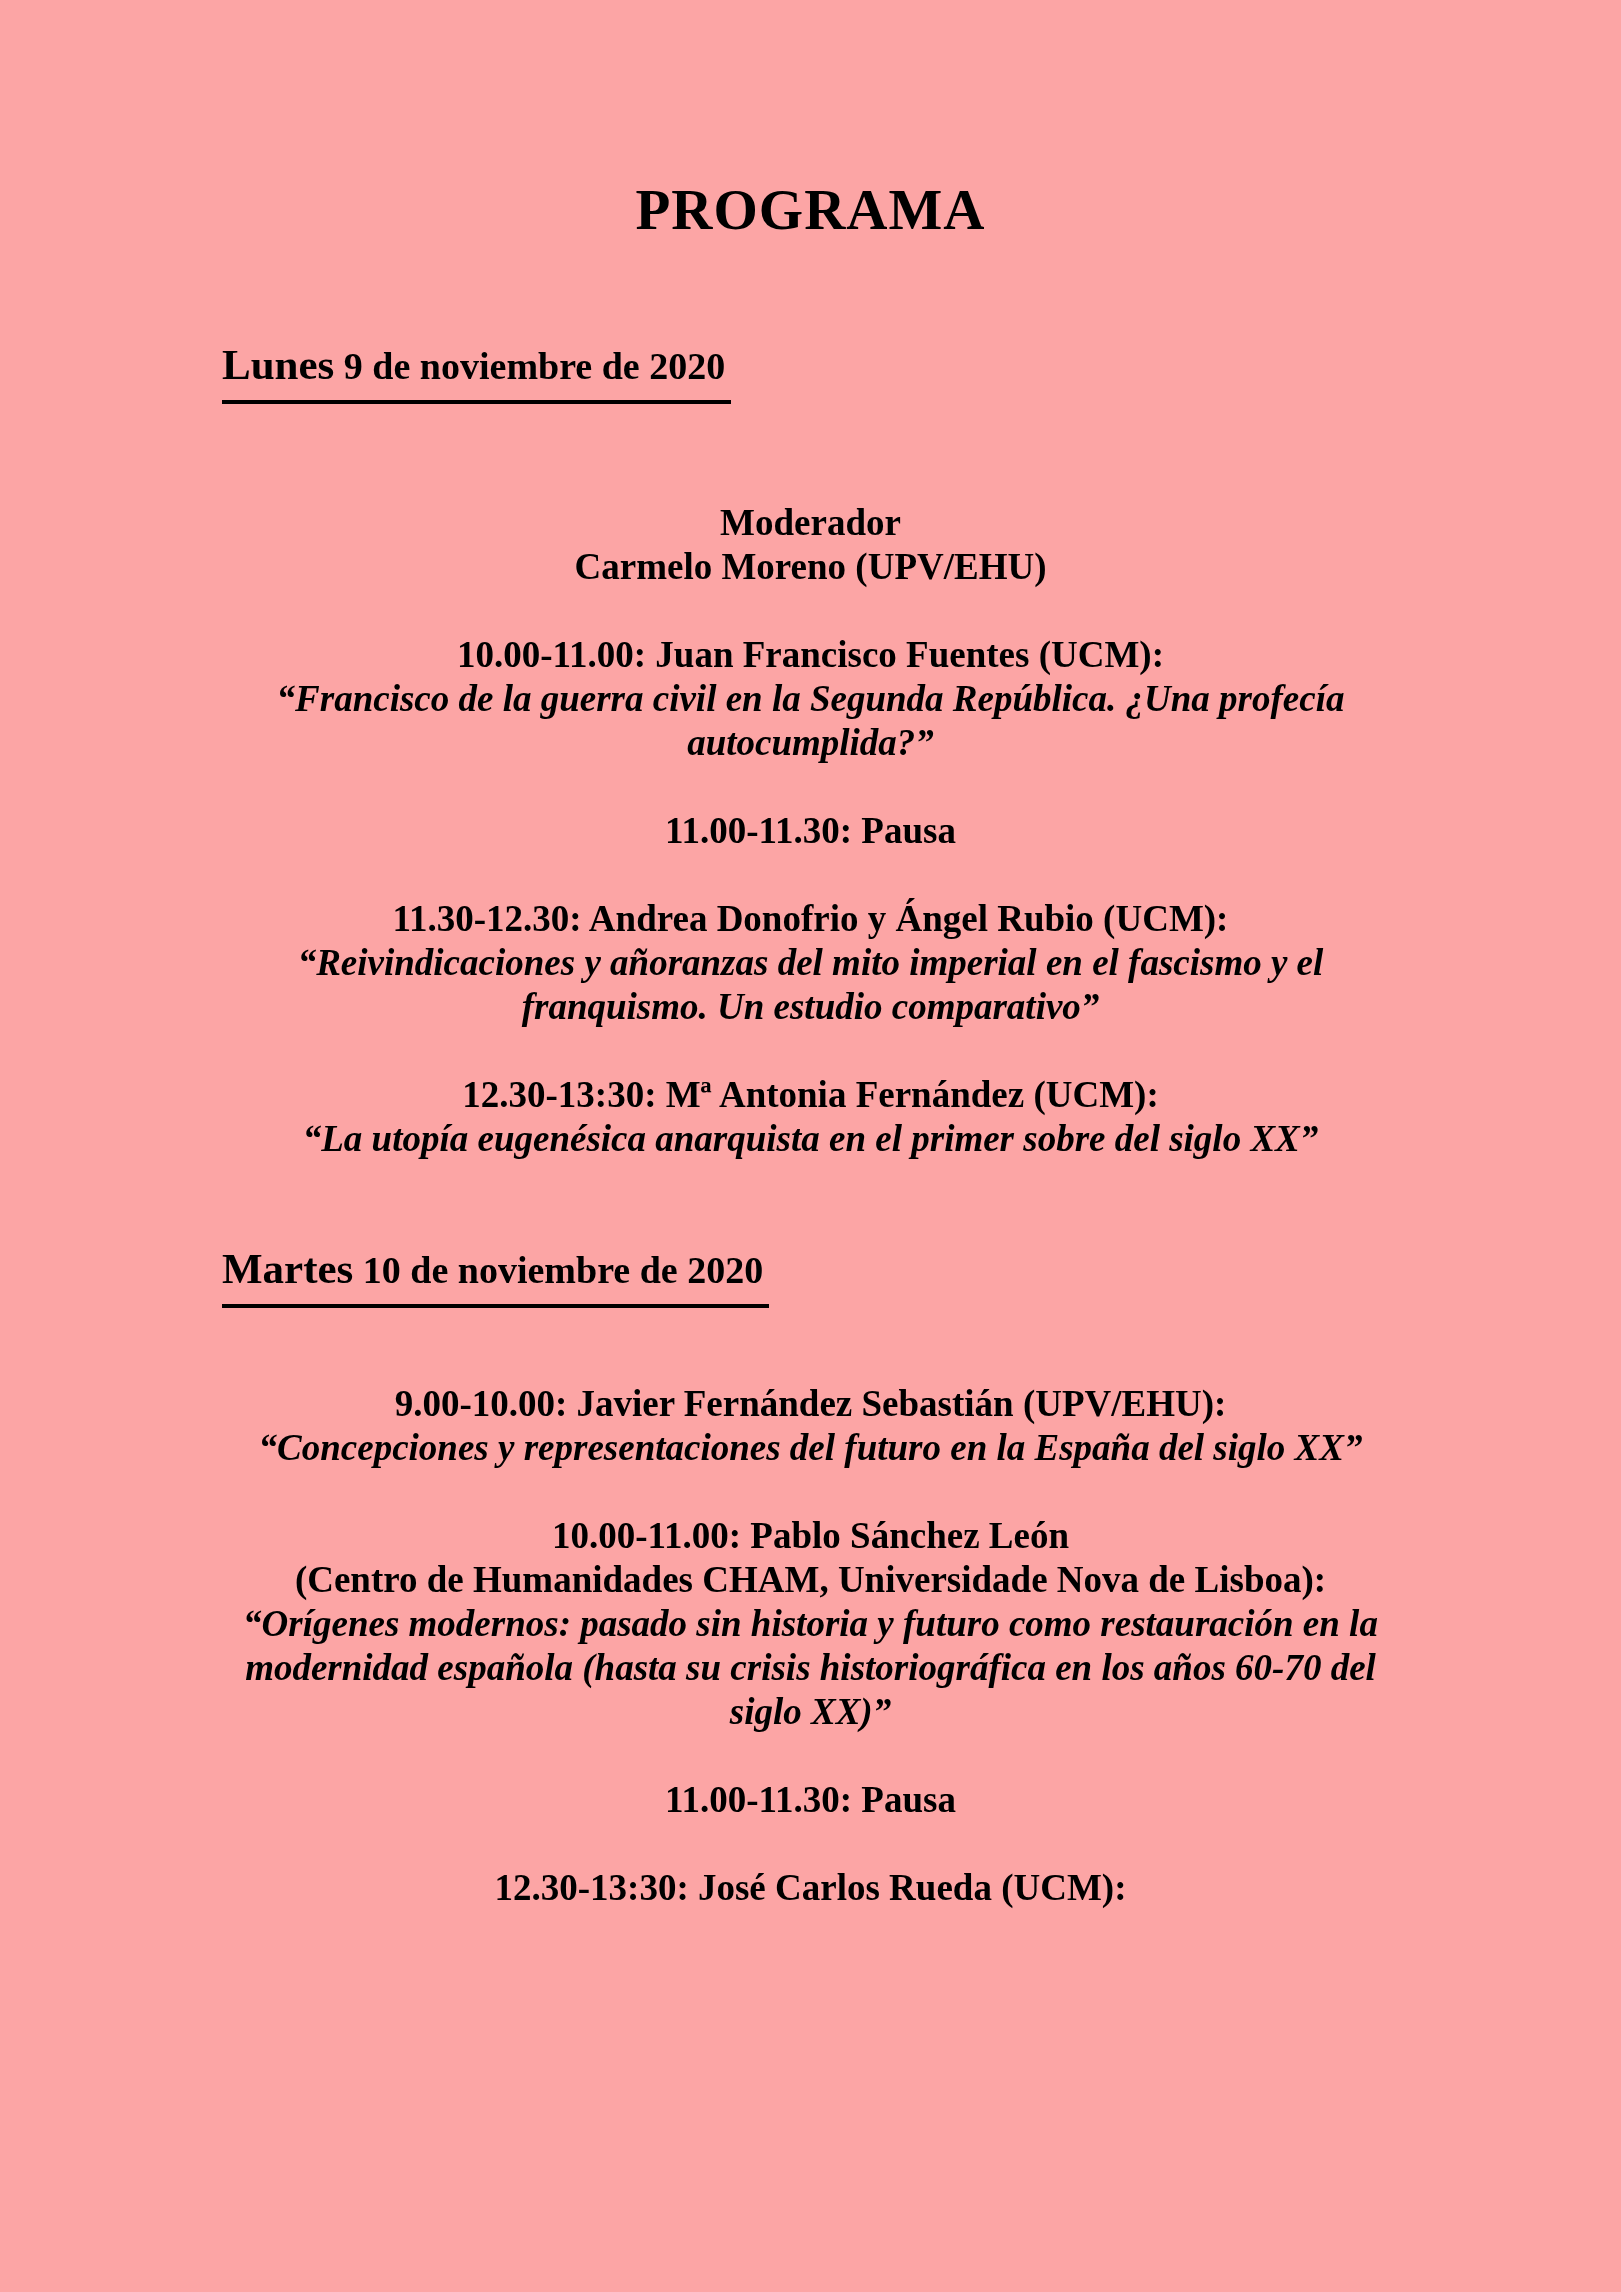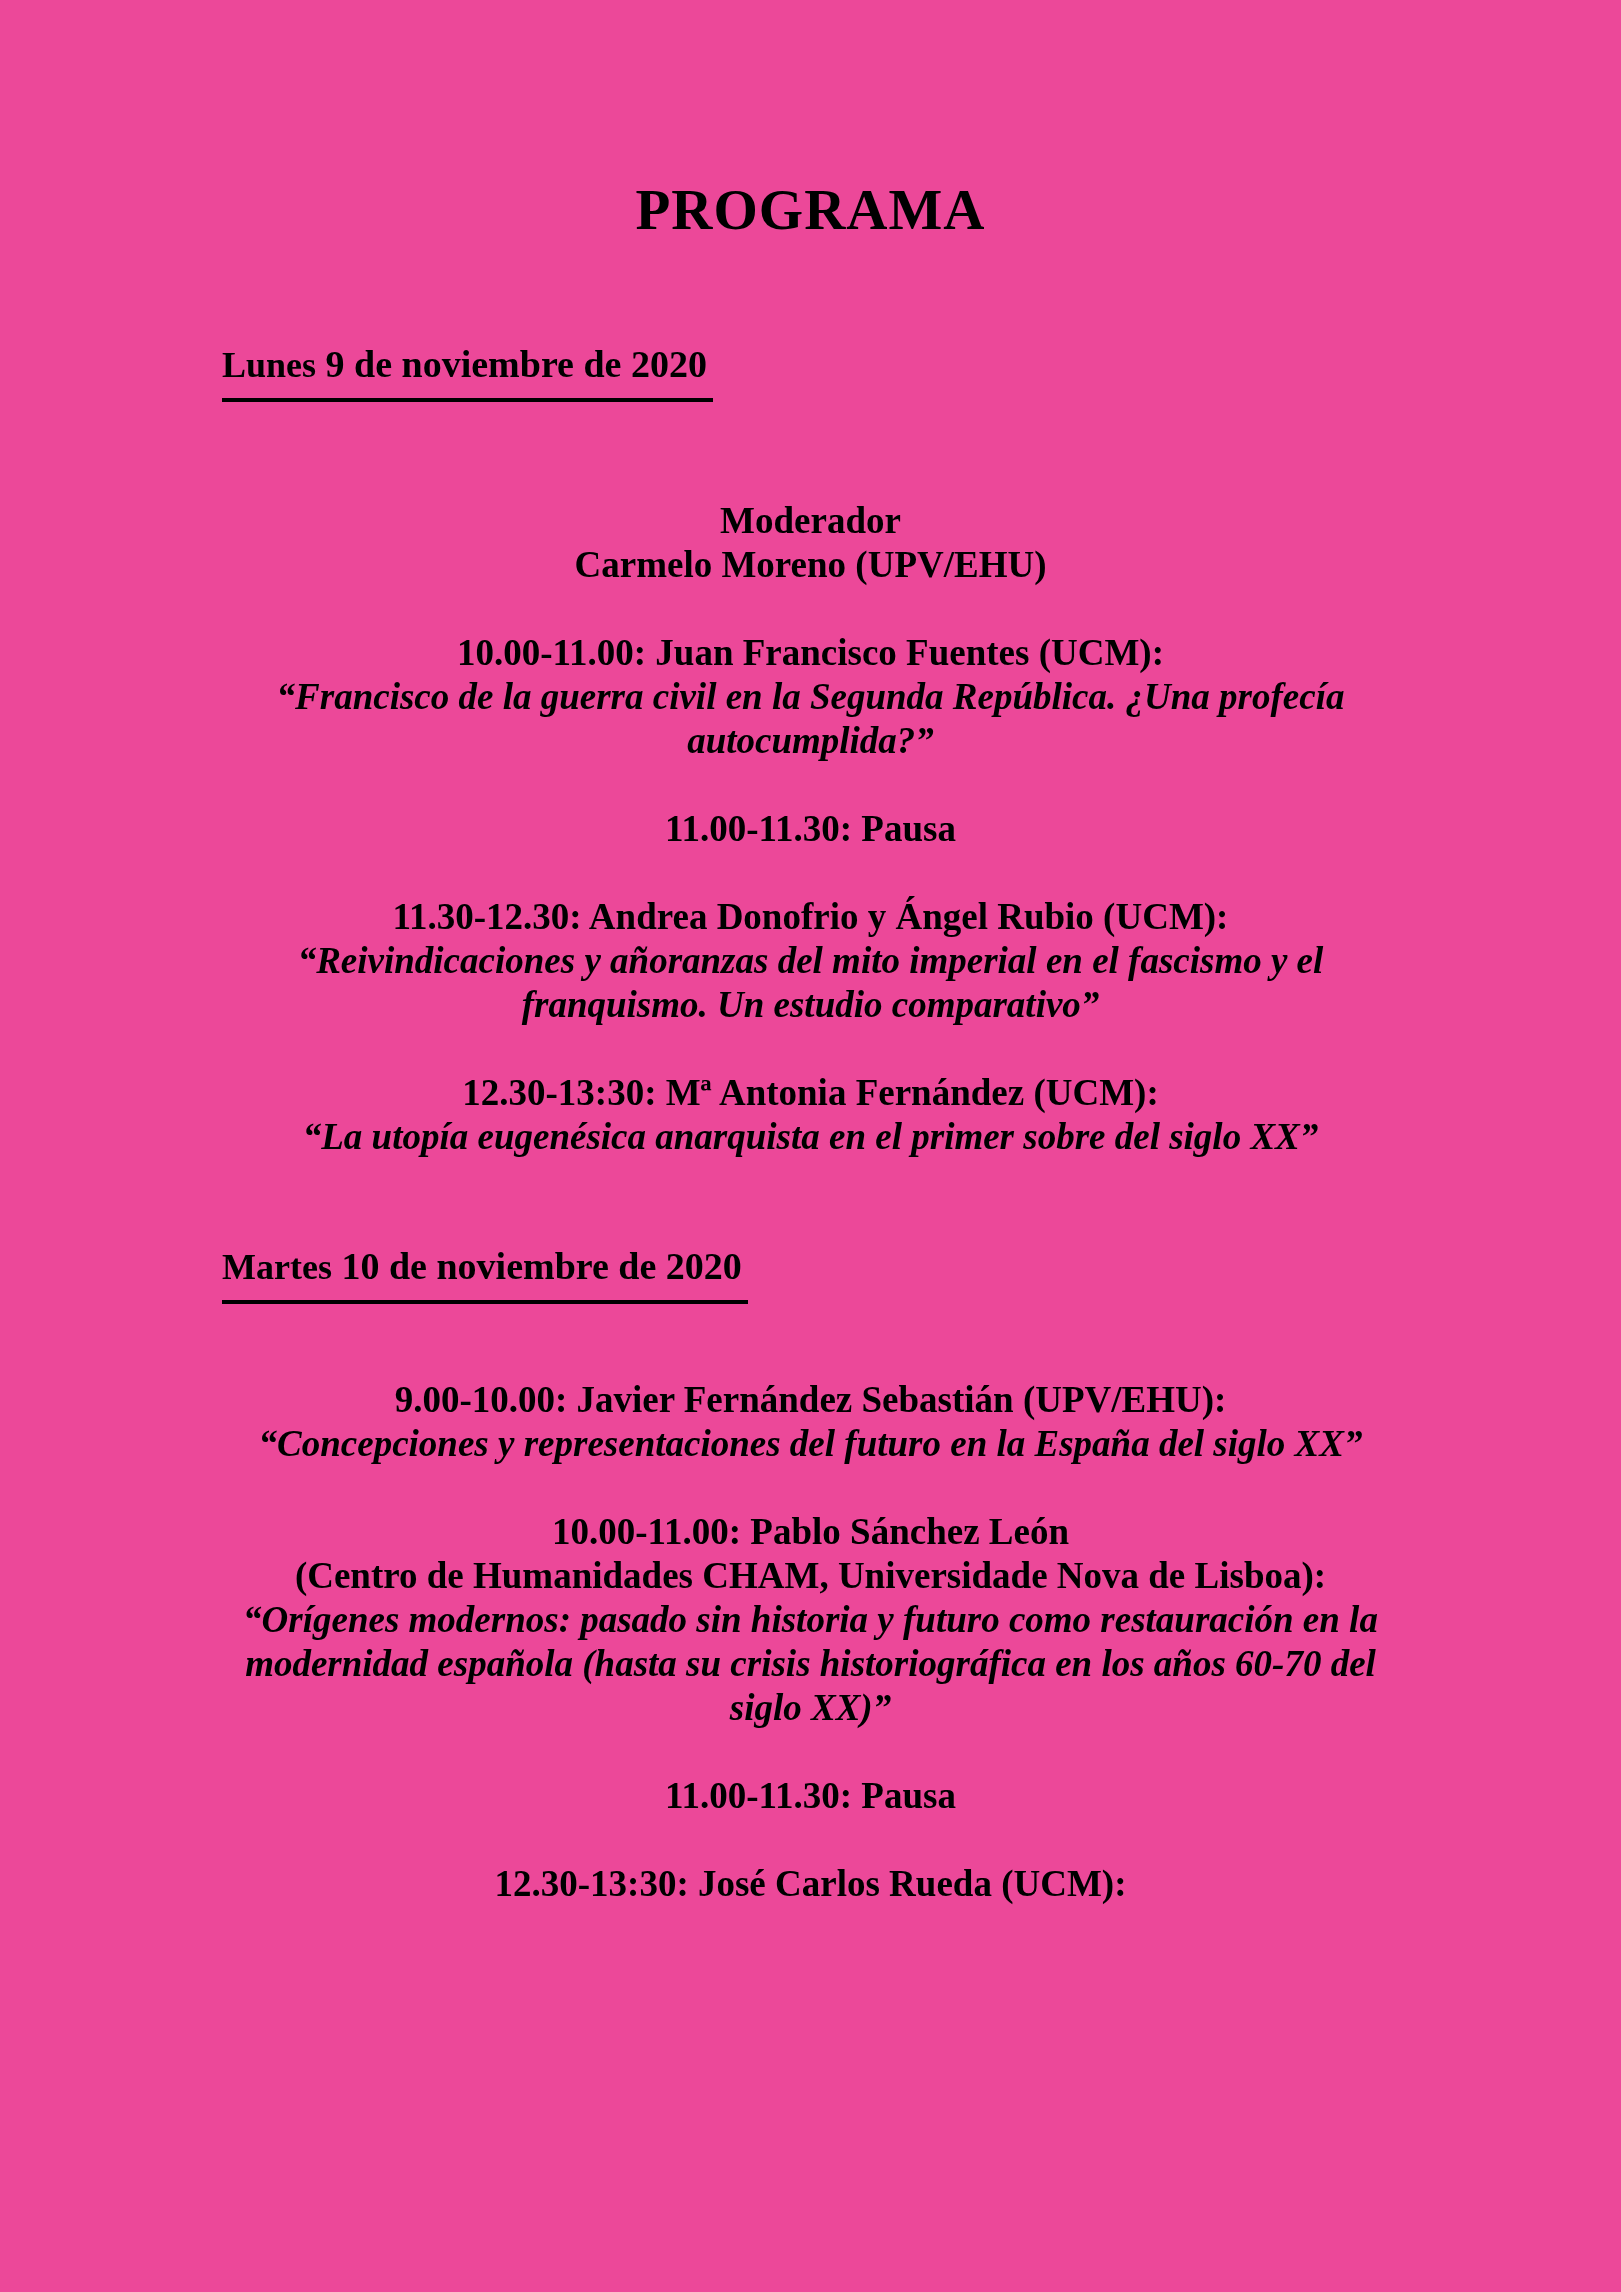--- a/index.html
+++ b/index.html
@@ -1,21 +1,21 @@
 <!DOCTYPE html>
 <html><head>
 <meta charset="utf-8">
 <style>
   html, body { margin: 0; padding: 0; background: #ffffff; }
   .page {
     position: relative;
     width: 1621px;
     height: 2293px;
     margin: 0 auto;
-    background: #ec4899;
+    background: #fca5a5;
     color: #000000;
     font-family: "Liberation Serif", "DejaVu Serif", serif;
     overflow: hidden;
     box-sizing: border-box;
     padding: 181px 222px 0 222px;
   }
   .doc-title {
     margin: 0 0 102px 0;
     text-align: center;
     font-size: 57px;
@@ -29,21 +29,21 @@
     font-weight: bold;
     line-height: 49px;
   }
   .day-heading.second { margin-top: 83px; margin-bottom: 74px; }
   .day-underline {
     display: inline-block;
     border-bottom: 4.9px solid #000;
     padding-bottom: 3.9px;
     padding-right: 5.9px;
   }
-  .day-name { font-size: 36px; }
+  .day-name { font-size: 43px; }
   .day-date { font-size: 38px; }
   .block {
     margin: 0 0 44px 0;
     text-align: center;
     font-size: 37px;
     line-height: 44px;
     font-weight: bold;
   }
   .quote { font-style: italic; }
 </style>

